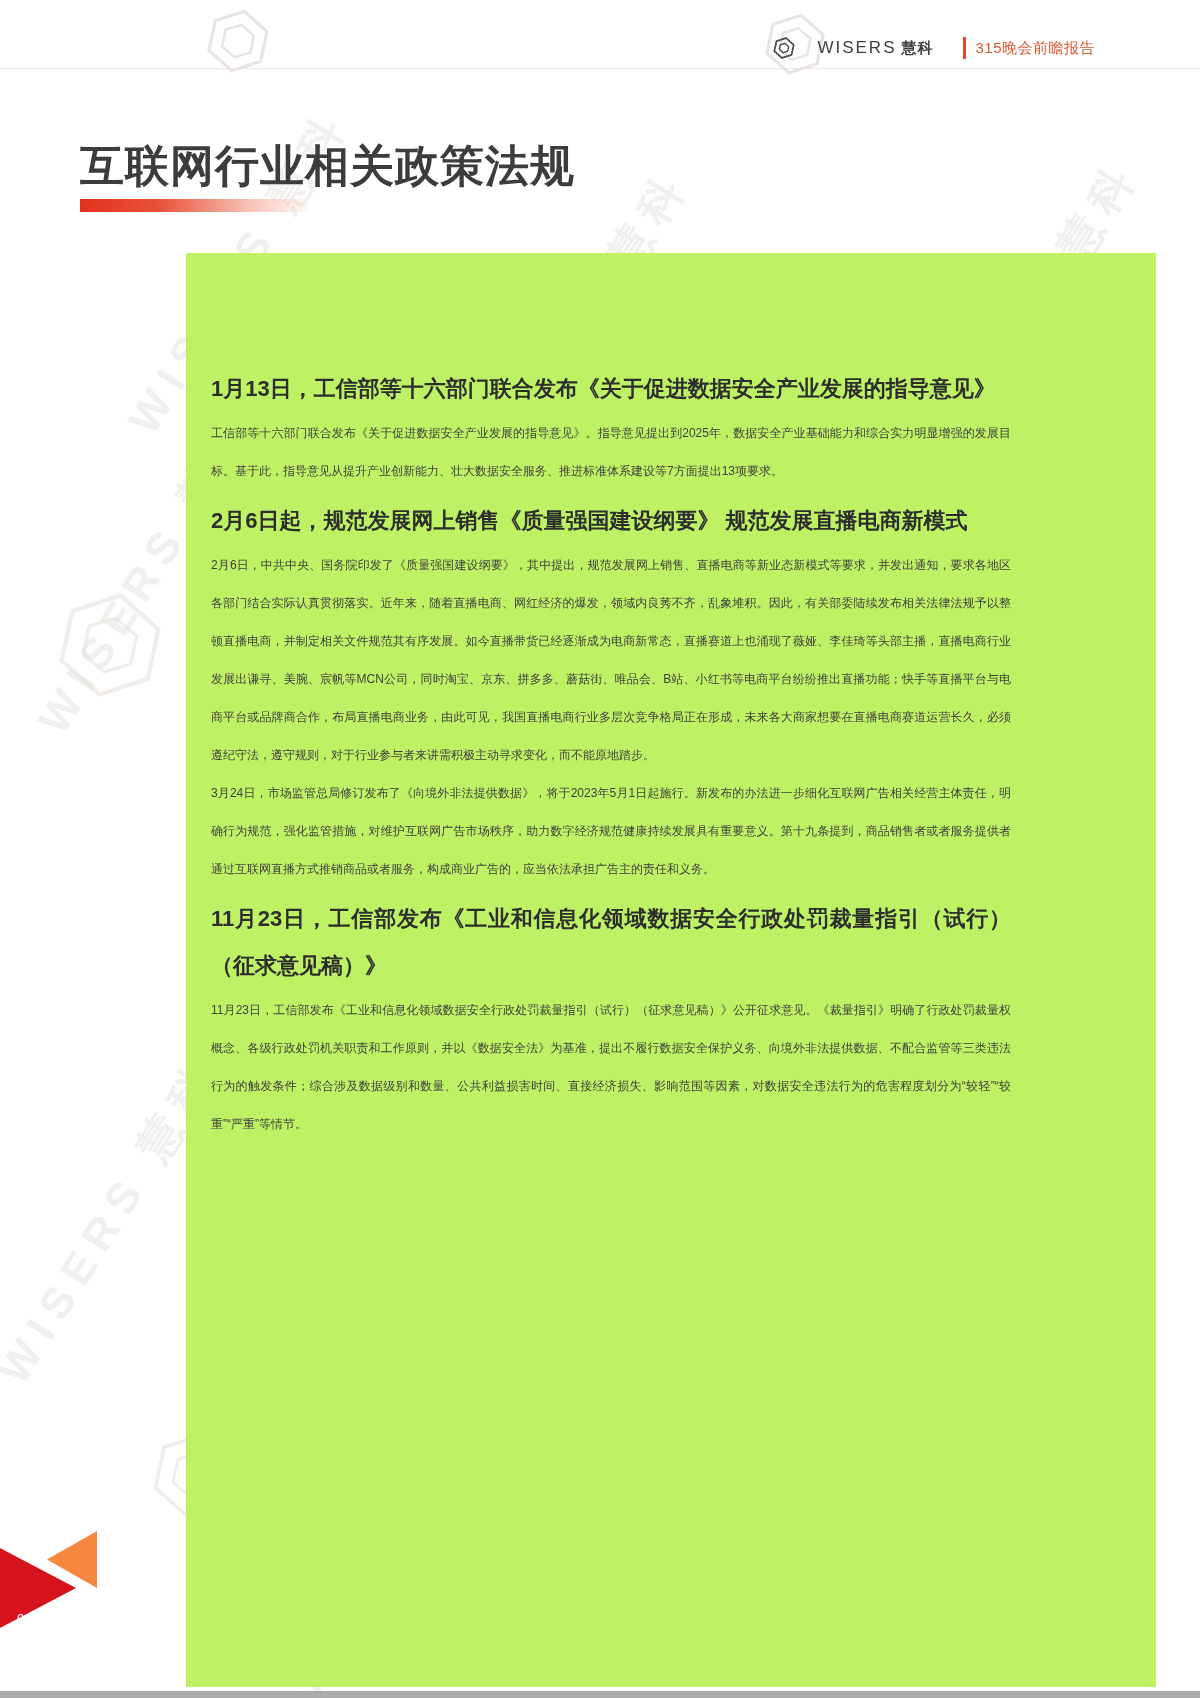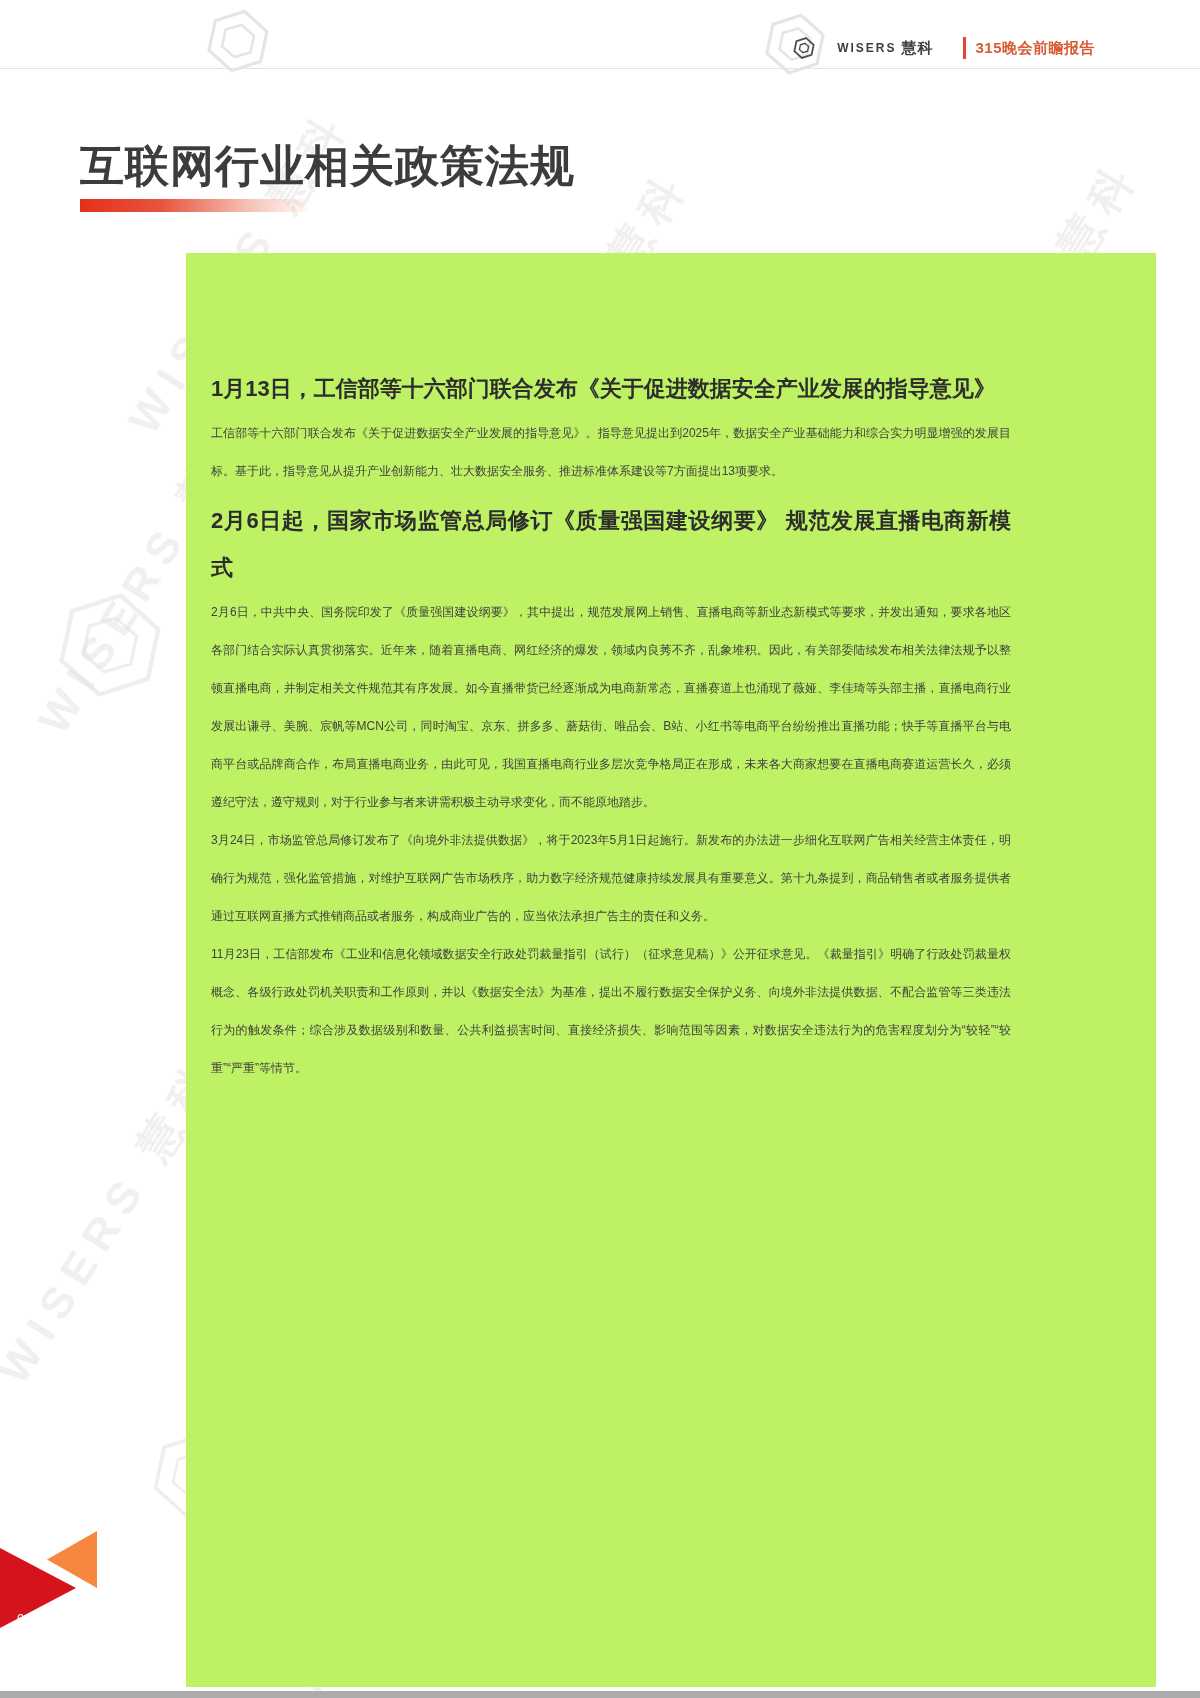--- a/index.html
+++ b/index.html
@@ -18,24 +18,24 @@
     transform:rotate(-58deg);transform-origin:left center;
   }
   .wm-hex{position:absolute;opacity:0.55;}
 
   
   .header{
     position:absolute;top:30px;right:105px;height:36px;
     display:flex;align-items:center;z-index:3;
   }
   .brand{display:flex;align-items:center;}
-  .brand-name{font-size:12px;font-weight:bold;letter-spacing:2px;color:#3e3e3e;margin-left:22px;}
+  .brand-name{font-size:17px;font-weight:normal;letter-spacing:2px;color:#3e3e3e;margin-left:22px;}
   .brand-cn{font-size:15px;font-weight:bold;color:#3e3e3e;margin-left:5px;letter-spacing:1px;}
   .hdr-bar{width:3px;height:22px;background:#E0492B;margin:0 9px 0 30px;}
-  .hdr-report{font-size:15px;font-weight:bold;color:#D75A33;letter-spacing:0.5px;}
+  .hdr-report{font-size:15px;font-weight:normal;color:#D75A33;letter-spacing:0.5px;}
   .header-rule{position:absolute;top:68px;left:0;width:1200px;height:1px;background:#e7e4e2;z-index:2;}
 
   
   .page-title{
     position:absolute;left:80px;top:138px;margin:0;z-index:2;
     font-size:44px;line-height:56px;font-weight:bold;color:#3c3c3c;letter-spacing:1px;
   }
   .title-underline{
     position:absolute;left:80px;top:199px;width:232px;height:13px;z-index:2;
     background:linear-gradient(90deg,#E2311D 0%,#E8543C 35%,#F5C0B4 72%,rgba(255,255,255,0) 100%);
@@ -166,27 +166,28 @@
 
   <h1 class="page-title">互联网行业相关政策法规</h1>
   <div class="title-underline"></div>
 
   <div class="content-box">
     <div>
       <div class="sec-heading">1月13日，工信部等十六部门联合发布《关于促进数据安全产业发展的指导意见》</div>
       <p class="sec-body">工信部等十六部门联合发布《关于促进数据安全产业发展的指导意见》。指导意见提出到2025年，数据安全产业基础能力和综合实力明显增强的发展目标。基于此，指导意见从提升产业创新能力、壮大数据安全服务、推进标准体系建设等7方面提出13项要求。</p>
     </div>
     <div>
-      <div class="sec-heading">2月6日起，国家市场监管总局修订《质量强国建设纲要》 规范发展直播电商新模式</div>
+      <div class="sec-heading">2月6日起，规范发展网上销售《质量强国建设纲要》 规范发展直播电商新模式</div>
       <p class="sec-body">2月6日，中共中央、国务院印发了《质量强国建设纲要》，其中提出，规范发展网上销售、直播电商等新业态新模式等要求，并发出通知，要求各地区各部门结合实际认真贯彻落实。近年来，随着直播电商、网红经济的爆发，领域内良莠不齐，乱象堆积。因此，有关部委陆续发布相关法律法规予以整顿直播电商，并制定相关文件规范其有序发展。如今直播带货已经逐渐成为电商新常态，直播赛道上也涌现了薇娅、李佳琦等头部主播，直播电商行业发展出谦寻、美腕、宸帆等MCN公司，同时淘宝、京东、拼多多、蘑菇街、唯品会、B站、小红书等电商平台纷纷推出直播功能；快手等直播平台与电商平台或品牌商合作，布局直播电商业务，由此可见，我国直播电商行业多层次竞争格局正在形成，未来各大商家想要在直播电商赛道运营长久，必须遵纪守法，遵守规则，对于行业参与者来讲需积极主动寻求变化，而不能原地踏步。</p>
     </div>
     <div>
       <p class="sec-body">3月24日，市场监管总局修订发布了《向境外非法提供数据》，将于2023年5月1日起施行。新发布的办法进一步细化互联网广告相关经营主体责任，明确行为规范，强化监管措施，对维护互联网广告市场秩序，助力数字经济规范健康持续发展具有重要意义。第十九条提到，商品销售者或者服务提供者通过互联网直播方式推销商品或者服务，构成商业广告的，应当依法承担广告主的责任和义务。</p>
     </div>
     <div>
+      <div class="sec-heading">11月23日，工信部发布《工业和信息化领域数据安全行政处罚裁量指引（试行）（征求意见稿）》</div>
       <p class="sec-body">11月23日，工信部发布《工业和信息化领域数据安全行政处罚裁量指引（试行）（征求意见稿）》公开征求意见。《裁量指引》明确了行政处罚裁量权概念、各级行政处罚机关职责和工作原则，并以《数据安全法》为基准，提出不履行数据安全保护义务、向境外非法提供数据、不配合监管等三类违法行为的触发条件；综合涉及数据级别和数量、公共利益损害时间、直接经济损失、影响范围等因素，对数据安全违法行为的危害程度划分为“较轻”“较重”“严重”等情节。</p>
     </div>
   </div>
 
   <div class="tri-orange"></div>
   <div class="tri-red"></div>
   <span class="page-num">06</span>
   <div class="bottom-bar"></div>
 
 </div>

